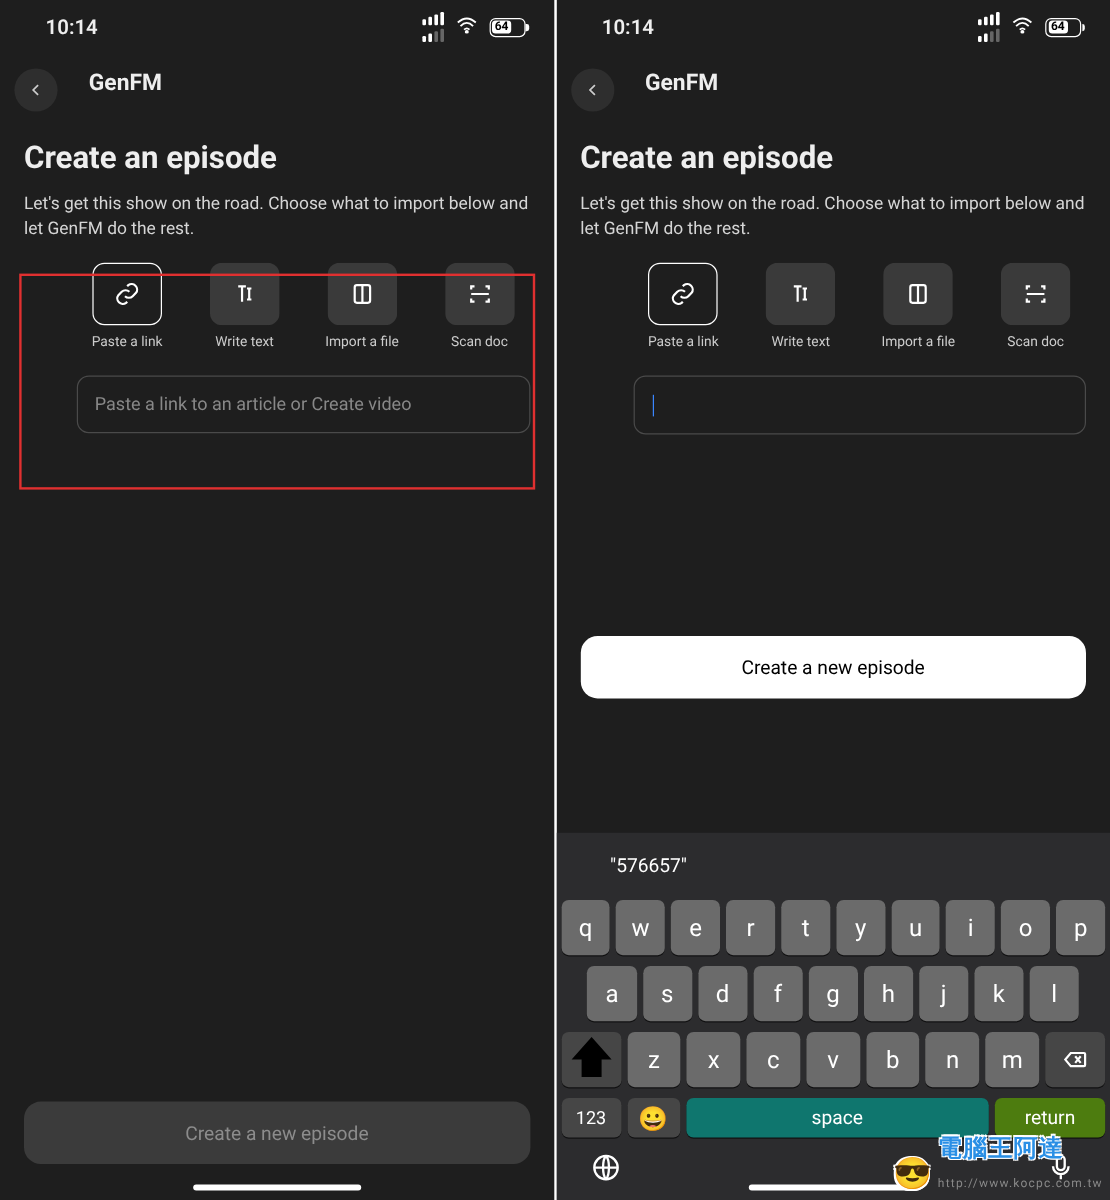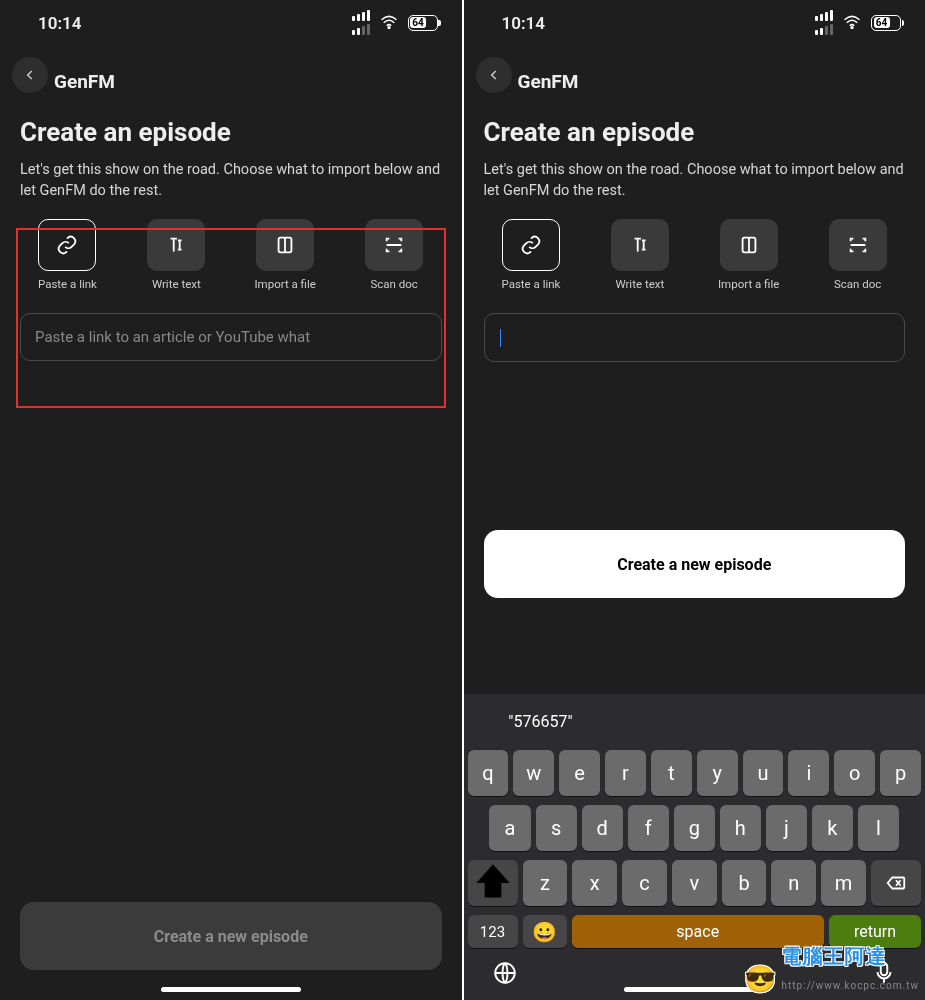--- a/index.html
+++ b/index.html
@@ -20,64 +20,64 @@
   .sig-dots.lower span { background:#fff; }
   .stacked { display:flex; flex-direction:column; gap:3px; }
   .stacked .sig-dots.lower span:nth-child(3),
   .stacked .sig-dots.lower span:nth-child(4){ background:#666; }
   .wifi { display:inline-block; }
   .batt { display:flex; align-items:center; gap:2px; }
   .batt .box { border:1.5px solid #fff; border-radius:5px; height:16px; width:30px; display:flex; align-items:center; justify-content:flex-start; padding:1.5px; position:relative; }
   .batt .box::after { content:""; position:absolute; right:-4px; top:4px; width:2.5px; height:6px; background:#fff; border-radius:0 2px 2px 0; }
   .batt .fill { background:#fff; height:100%; border-radius:3px; display:flex; align-items:center; justify-content:center; font-size:10px; font-weight:700; color:#000; }
   
-  .nav { display:flex; align-items:flex-end; gap:6px; padding:18px 18px 10px 12px; }
+  .nav { display:flex; align-items:flex-start; gap:26px; padding:18px 18px 10px 12px; }
   .back { width:36px; height:36px; border-radius:50%; background:#2e2e2e; display:flex; align-items:center; justify-content:center; }
   .back svg { width:14px; height:14px; stroke:#ccc; }
   .nav .title { font-size:19px; font-weight:700; }
   
   .headline { padding:14px 20px 8px 20px; font-size:26px; font-weight:700; }
   .sub { padding:4px 20px 18px 20px; font-size:14.5px; line-height:1.45; color:#d6d6d6; }
   
-  .wrap { padding:0 20px; }
+  .wrap { padding:0 20px;margin-left:44px; }
   .options { display:flex; justify-content:space-between; gap:14px; }
   .opt { flex:1; display:flex; flex-direction:column; align-items:center; gap:6px; }
   .opt .btn { width:58px; height:52px; border-radius:10px; background:#3a3a3a; display:flex; align-items:center; justify-content:center; border:1px solid transparent; }
   .opt.selected .btn { background:transparent; border:1.5px solid #fff; }
   .opt .btn svg { width:22px; height:22px; stroke:#fff; fill:none; }
   .opt .lbl { font-size:11.5px; color:#ccc; white-space:nowrap; }
   
   .field { margin-top:22px; border:1px solid #4a4a4a; border-radius:10px; padding:14px 14px; font-size:15px; }
   .field.placeholder { color:#888; }
   .field.value { color:#fff; }
   .caret { display:inline-block; width:1px; height:18px; background:#3a86ff; vertical-align:middle; margin-left:1px; }
   
   .highlight { position:absolute; border:2px solid #e03030; pointer-events:none; }
   
-  .cta { position:absolute; left:20px; right:20px; border-radius:14px; height:68px; display:flex; align-items:center; justify-content:center; font-size:16px; font-weight:700; }
+  .cta { position:absolute; left:20px; right:20px; border-radius:14px; height:52px; display:flex; align-items:center; justify-content:center; font-size:16px; font-weight:400; }
   .cta.disabled { background:#3b3b3b; color:#8c8c8c; bottom:30px; }
   .cta.enabled { background:#fff; color:#000; top:530px; }
   
   .home-ind { position:absolute; bottom:8px; left:50%; transform:translateX(-50%); width:140px; height:5px; border-radius:3px; background:#fff; }
   
   .kbd { position:absolute; left:0; right:0; bottom:0; background:#2c2c2e; padding-top:4px; }
   .pred { display:flex; align-items:center; height:46px; color:#fff; font-size:16px; }
   .pred .cell { flex:1; text-align:center; position:relative; }
   .pred .cell + .cell::before { content:""; position:absolute; left:0; top:10px; bottom:10px; width:1px; background:#555; }
   .keys { padding:6px 4px 0 4px; display:flex; flex-direction:column; gap:9px; }
   .row { display:flex; gap:5px; justify-content:center; }
   .key { flex:1; height:46px; border-radius:6px; background:#6b6b6b; color:#fff; font-size:20px; display:flex; align-items:center; justify-content:center; box-shadow:0 1px 0 rgba(0,0,0,.6); }
   .row.r2 { padding:0 22px; }
   .key.fn { background:#464646; font-size:16px; flex:0 0 50px; }
   .key.bksp svg { width:22px; height:22px; stroke:#fff; fill:none; }
   .bottom { display:flex; gap:5px; padding-bottom:6px; }
   .bottom .key { height:33px; }
   .key.mode { flex:0 0 50px; background:#464646; font-size:15px; }
   .key.emoji { flex:0 0 44px; background:#464646; }
-  .key.space { flex:1; background:#a16207; font-size:16px; }
+  .key.space { flex:1; background:#0f766e; font-size:16px; }
   .key.return { flex:0 0 92px; background:#4d7c0f; font-size:16px; }
   .kb-bottom { display:flex; justify-content:space-between; align-items:center; padding:6px 28px 10px 28px; }
   .kb-bottom svg { width:26px; height:26px; stroke:#fff; fill:none; }
   
   .watermark { position:absolute; right:6px; bottom:6px; font-size:20px; font-weight:700; color:#2a8fe5; text-shadow:1px 1px 0 #fff, -1px -1px 0 #fff, 1px -1px 0 #fff, -1px 1px 0 #fff; letter-spacing:1px; display:flex; align-items:flex-end; gap:4px; z-index:50; }
   .watermark .sub2 { font-size:10px; color:#888; text-shadow:none; font-weight:400; }
   .watermark .face { font-size:26px; }
 </style>
 </head>
 <body>
@@ -162,21 +162,21 @@
         <div class="opt">
           <div class="btn">
               <svg viewBox="0 0 24 24" stroke-width="2">
                 <path d="M4 8V5h3M20 8V5h-3M4 16v3h3M20 16v3h-3M4 12h16"></path>
               </svg>
             </div>
           <div class="lbl">Scan doc</div>
         </div>
       </div>
 
-      <div class="field placeholder">Paste a link to an article or YouTube what</div>
+      <div class="field placeholder">Paste a link to an article or Create video</div>
     </div>
 
     <div class="highlight" style="left:16px; top:228px; width:430px; height:180px;"></div>
 
     <div class="cta disabled">Create a new episode</div>
 
     <div class="home-ind"></div>
   </div>
 
   <div class="phone">

